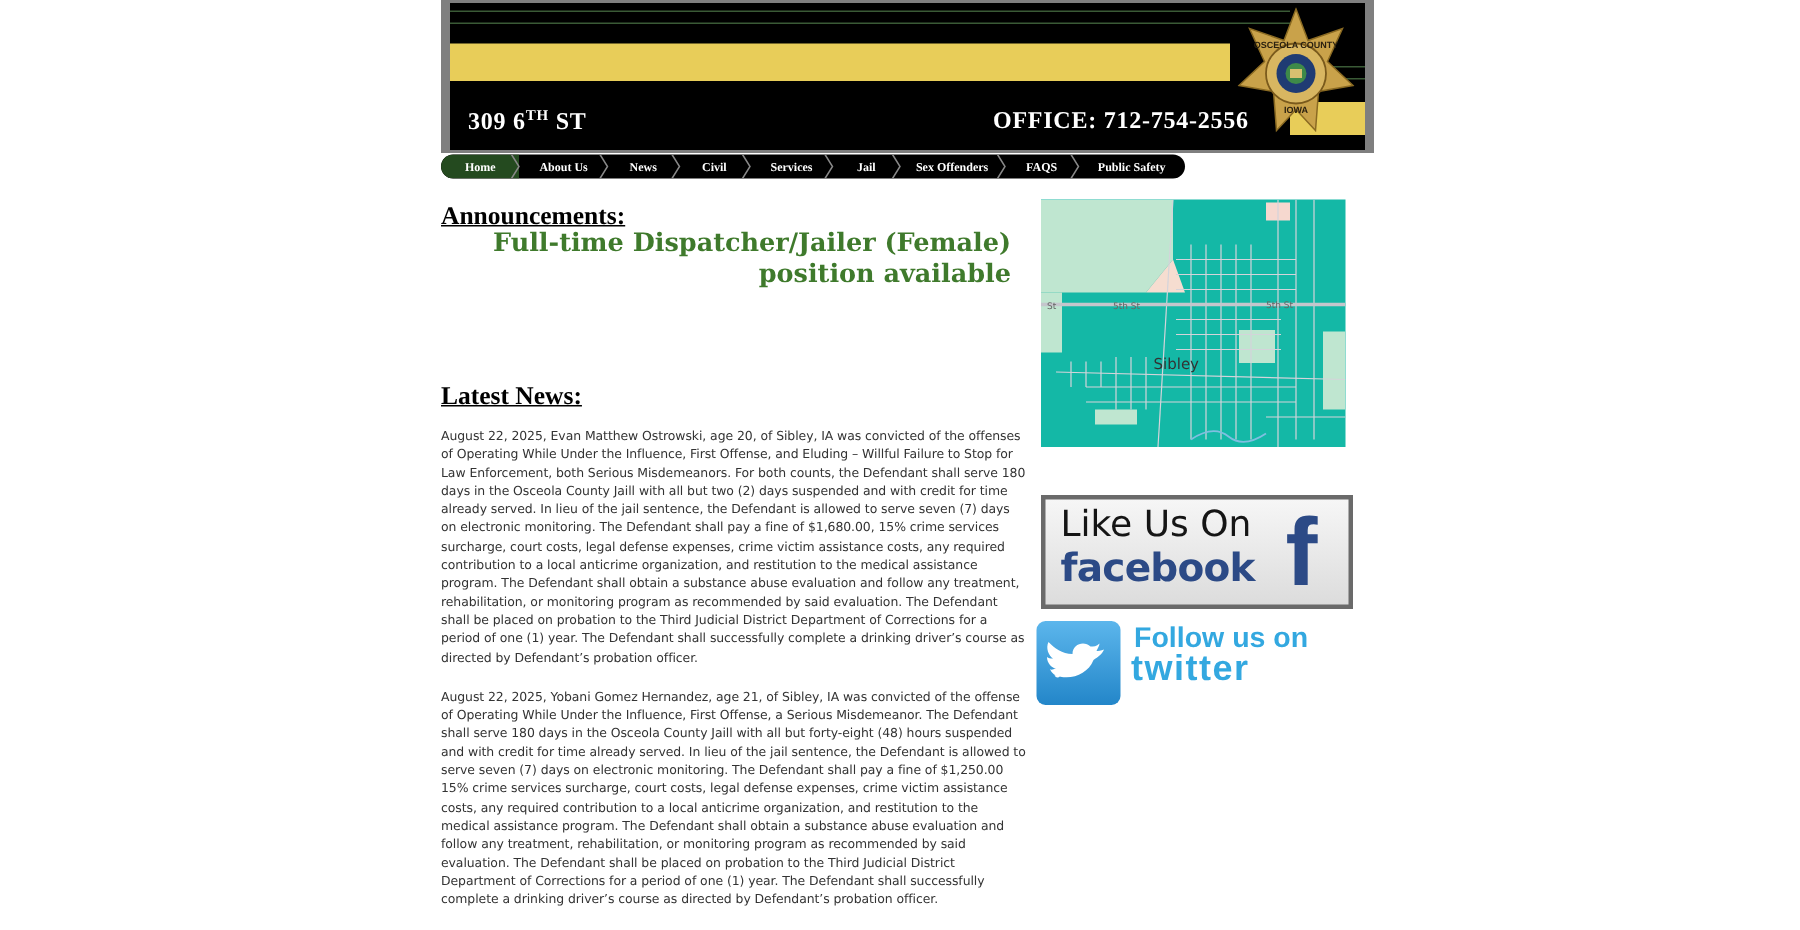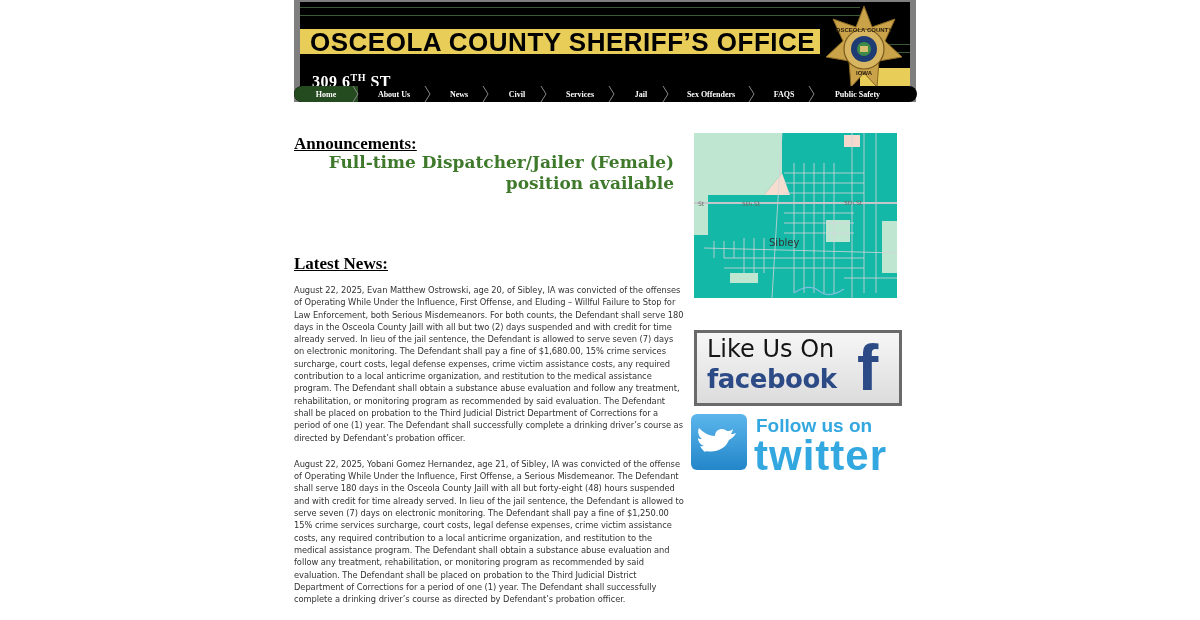--- a/index.html
+++ b/index.html
@@ -18,21 +18,21 @@
   .banner-text { position:absolute; font-family:Liberation Serif, serif; font-weight:bold; color:#fff; font-size:16px; white-space:nowrap; letter-spacing:0.5px;margin-top:16px; }
   .banner-text sup { font-size:10px; }
   .b-addr1 { left:12px; top:54px; }
   .b-addr2 { left:12px; top:81px; }
   .b-office { left:362px; top:54px; }
   .b-fax { left:362px; top:81px; }
 
   .badge { position:absolute; left:525px; top:3px; width:78px; height:88px; }
 
   
-  .nav { position:absolute; left:294px; top:86px; width:623px; height:16px; background:#000; border-radius:8px; display:flex; overflow:hidden; }
+  .nav { position:absolute; left:294px; top:103px; width:496px; height:16px; background:#000; border-radius:8px; display:flex; overflow:hidden; }
   .nav-item { position:relative; height:16px; display:flex; align-items:center; justify-content:center; color:#fff; font-family:"Liberation Serif", serif; font-weight:bold; font-size:8px; cursor:pointer; }
   .nav-item.active { background:#244a1f; border-radius:8px 0 0 8px; }
   .nav-item .sep { position:absolute; right:-2px; top:0; width:8px; height:16px; }
   .nav-item .sep svg { display:block; }
 
   
   .ann-heading { position:absolute; left:294px; top:134px; font-family:"Liberation Serif", serif; font-weight:bold; font-size:17px; color:#000; text-decoration:underline; }
   .ann-body { position:absolute; left:294px; top:152px; width:380px; font-family:"DejaVu Serif", serif; font-weight:bold; font-size:17px; line-height:21px; color:#3f7a2c;text-align:right; }
 
   .news-heading { position:absolute; left:294px; top:254px; font-family:"Liberation Serif", serif; font-weight:bold; font-size:17px; color:#000; text-decoration:underline; }
@@ -43,36 +43,36 @@
   
   .map { position:absolute; left:694px; top:133px; width:203px; height:165px; background:#14b8a6; overflow:hidden; cursor:pointer; }
   .fb { position:absolute; left:694px; top:330px; width:208px; height:76px; background:#6a6a6a; cursor:pointer; }
   .fb-inner { position:absolute; left:3px; top:3px; width:202px; height:70px; background:linear-gradient(#f6f6f6,#dcdcdc);text-align:center; }
   .fb-like { position:absolute; left:10px; top:2px; font-family:"DejaVu Sans", sans-serif; font-size:24px; color:#151515; white-space:nowrap; }
   .fb-brand { position:absolute; left:10px; top:31px; font-family:"DejaVu Sans", sans-serif; font-weight:bold; font-size:26px; color:#2c4a86; white-space:nowrap; letter-spacing:-0.5px; }
   .fb-f { position:absolute; left:160px; top:2px; font-family:"Liberation Sans", sans-serif; font-weight:bold; font-size:64px; line-height:66px; color:#2c4a86; }
   .tw { position:absolute; left:688px; top:412px; width:210px; height:62px; cursor:pointer; }
   .tw-box { position:absolute; left:3px; top:2px; width:56px; height:56px; border-radius:6px; background:linear-gradient(#5cb6ec,#2386c9); }
   .tw-follow { position:absolute; left:68px; top:3px; font-family:"Liberation Sans", sans-serif; font-weight:bold; font-size:19px; color:#33a8e0; white-space:nowrap; }
-  .tw-brand { position:absolute; left:66px; top:20px; font-family:"Liberation Sans", sans-serif; font-weight:bold; font-size:42px; color:#33a8e0; white-space:nowrap; letter-spacing:1px; }
+  .tw-brand { position:absolute; left:66px; top:20px; font-family:"Liberation Sans", sans-serif; font-weight:bold; font-size:24px; color:#33a8e0; white-space:nowrap; letter-spacing:1px; }
 </style>
 </head>
 <body>
 
 <div class="banner">
   <div class="banner-inner">
     <div class="stripe s1"></div>
     <div class="stripe s2"></div>
     <div class="gold-bar"></div>
     <div class="gold-bar-r"></div>
     <div class="stripe-r r1"></div>
     <div class="stripe-r r2"></div>
-    <div class="banner-title">OSCEOLA COUNTY SHERIFF’S OFFICE</div>
     <div class="banner-text b-addr1"><span>309 6</span><sup>TH</sup><span> ST</span></div>
     <div class="banner-text b-addr2">SIBLEY, IA  51249</div>
+    <div class="banner-text b-office">OFFICE:  712-754-2556</div>
     <div class="banner-text b-fax">FAX:  712-754-2872</div>
     <svg class="badge" viewBox="0 0 78 88">
       <polygon points="39,1 47,22 70,14 60,36 77,52 54,56 52,82 39,68 26,82 24,56 1,52 18,36 8,14 31,22" fill="#c9a24a" stroke="#8a6a22" stroke-width="1"></polygon>
       <circle cx="39" cy="44" r="20" fill="#d8b661" stroke="#7a5a1c" stroke-width="1.2"></circle>
       <circle cx="39" cy="44" r="13" fill="#1f3b73"></circle>
       <circle cx="39" cy="44" r="7" fill="#3e8a49"></circle>
       <rect x="35" y="41" width="8" height="6" fill="#d8c070"></rect>
       <text x="39" y="27" text-anchor="middle" font-size="6" font-weight="bold" fill="#2b2110" font-family="Liberation Sans, sans-serif">OSCEOLA COUNTY</text>
       <text x="39" y="70" text-anchor="middle" font-size="6" font-weight="bold" fill="#2b2110" font-family="Liberation Sans, sans-serif">IOWA</text>
     </svg>

